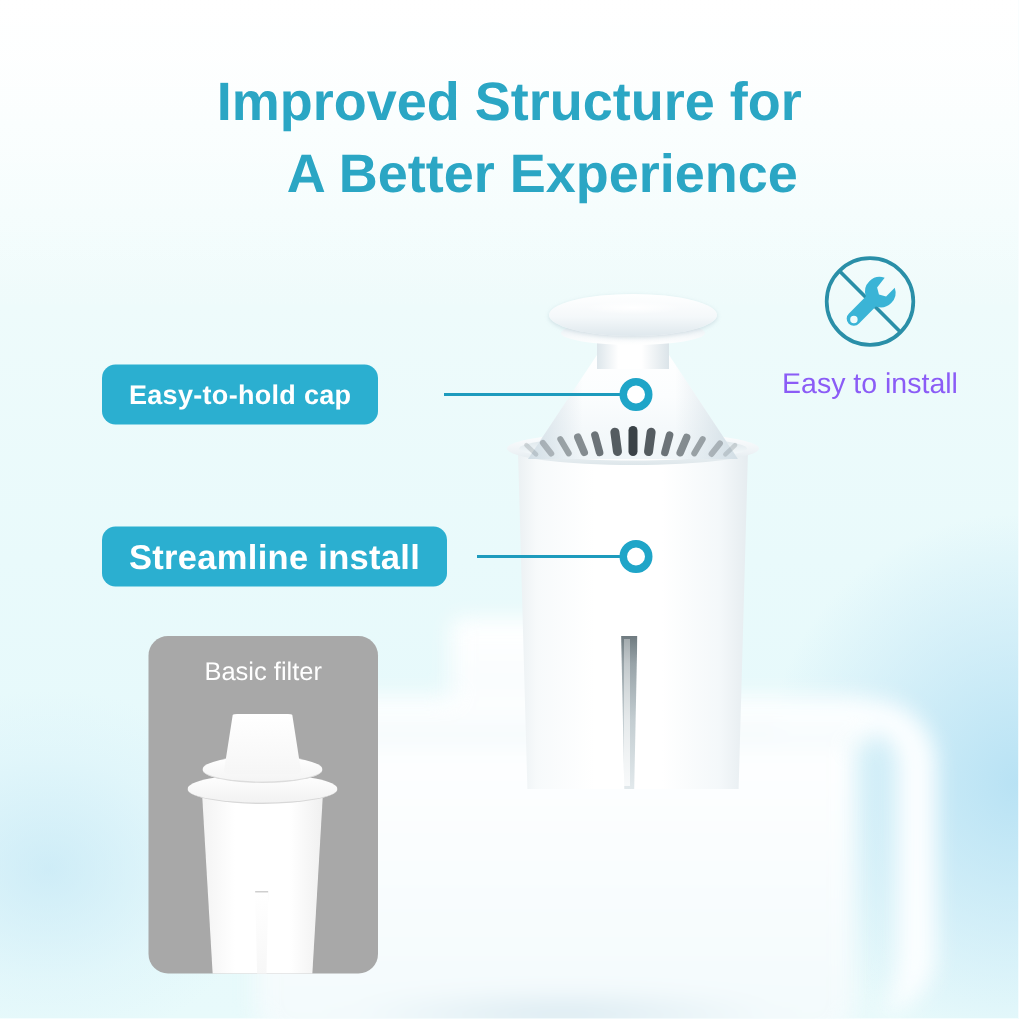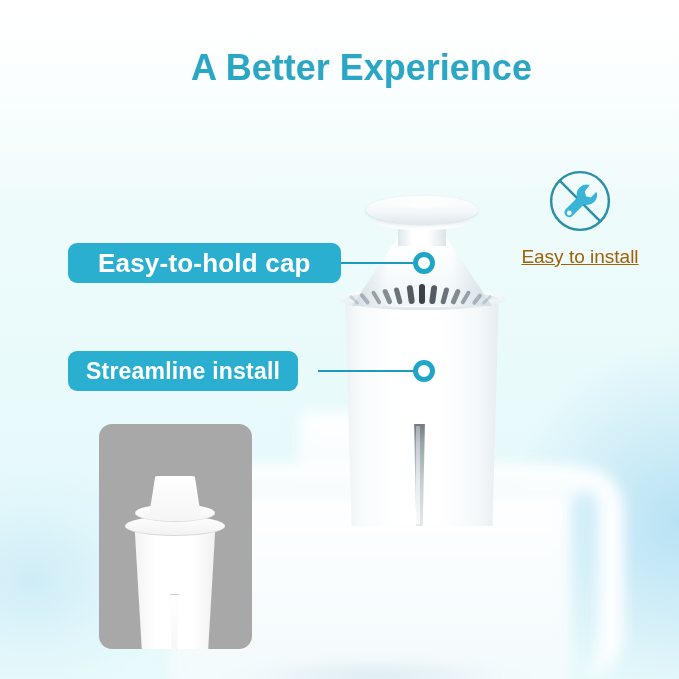--- a/index.html
+++ b/index.html
@@ -242,22 +242,22 @@
     color: #ffffff;
     border-radius: 9px;
     font-weight: bold;
     letter-spacing: 0.2px;
     white-space: nowrap;
   }
   #pill-cap {
     left: 68px;
     top: 243px;
     height: 40px;
-    padding: 0 30px;
-    font-size: 26px;
+    padding: 0 18px;
+    font-size: 18px;
   }
   #pill-design {
     left: 68px;
     top: 351px;
     height: 40px;
     padding: 0 18px;
     font-size: 23px;
   }
   .leader {
     position: absolute;
@@ -288,22 +288,21 @@
     text-align: center;
   }
   .install-icon {
     width: 66px;
     height: 66px;
     margin: 0 auto 12px auto;
     display: block;
   }
   .install-label {
     font-size: 19px;
-    color: #a16207;
-    text-decoration: underline;
+    color: #8b5cf6;
   }
 
   
   .inset {
     position: absolute;
     left: 99px;
     top: 424px;
     width: 153px;
     height: 225px;
     background: #a8a8a8;
@@ -391,20 +390,21 @@
 
   <div class="pitcher">
     <div class="pitcher-lid"></div>
     <div class="pitcher-body"></div>
     <div class="pitcher-rim"></div>
     <div class="pitcher-handle"></div>
     <div class="pitcher-shadow"></div>
   </div>
 
   <div style="position:absolute;left:0;top:44px;width:679px;text-align:center;">
+    <div style="font-size:36px;font-weight:bold;color:#2ba6c4;line-height:1.32;">Improved Structure for</div>
     <div style="font-size:36px;font-weight:bold;color:#2ba6c4;line-height:1.32;margin-left:44px;">A Better Experience</div>
   </div>
 
   <div class="filter">
     <div class="f-body"></div>
     <div class="f-body-toprim"></div>
     <div class="f-body-toprim-inner"></div>
     <div class="f-cone"></div>
     <div class="f-cone-shade"></div>
     <div class="vents" id="vents">
@@ -445,20 +445,21 @@
   <div class="install">
     <svg class="install-icon" viewBox="0 0 64 64">
       <circle cx="32" cy="32" r="28" fill="none" stroke="#2a8fa8" stroke-width="2.4"></circle>
       <line x1="12.3" y1="12.3" x2="51.7" y2="51.7" stroke="#2a8fa8" stroke-width="2.4"></line>
       <path d="M41.5 16.6a9.6 9.6 0 0 0-12.2 12.2L18.4 39.7a4.6 4.6 0 1 0 6.5 6.5l10.9-10.9a9.6 9.6 0 0 0 12.2-12.2l-5.6 5.6-4.6-1.2-1.2-4.6zM21.6 41.2a2.4 2.4 0 1 1 0 4.8 2.4 2.4 0 0 1 0-4.8z" fill="#3ab4d6"></path>
     </svg>
     <div class="install-label">Easy to install</div>
   </div>
 
   <div class="inset">
+    <div class="inset-title">Basic filter</div>
     <div class="bf">
       <div class="bf-body"></div>
       <div class="bf-collar"></div>
       <div class="bf-collar2"></div>
       <div class="bf-cap"></div>
       <div class="bf-slot"></div>
     </div>
   </div>
 
 </div>

